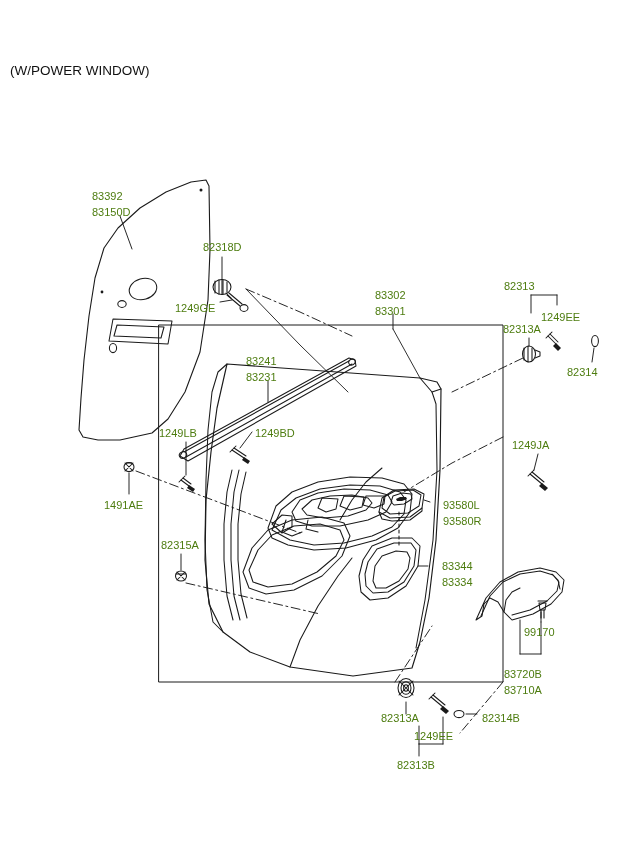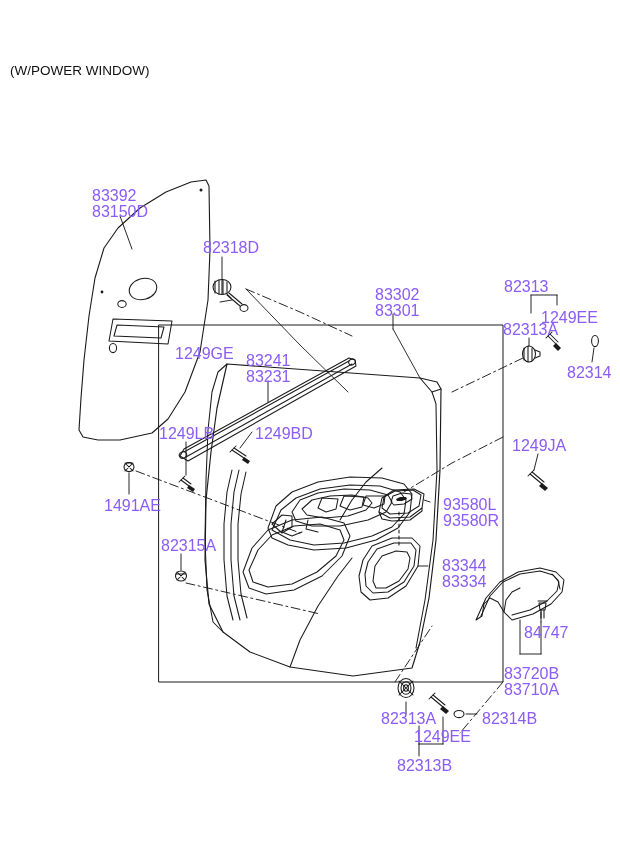--- a/index.html
+++ b/index.html
@@ -1,21 +1,21 @@
 <!DOCTYPE html>
 <html><head>
 <meta charset="utf-8">
 <style>
   html,body{margin:0;padding:0;background:#ffffff;}
   body{width:620px;height:848px;position:relative;overflow:hidden;
        font-family:"Liberation Sans","DejaVu Sans",sans-serif;color:#000;}
   #root{position:absolute;inset:0;}
   svg.layer{position:absolute;left:0;top:0;width:620px;height:848px;overflow:visible;}
-  .lbl{position:absolute;font-size:16px;line-height:15.5px;letter-spacing:0px;
-       white-space:pre;color:#8b5cf6;}
+  .lbl{position:absolute;font-size:11px;line-height:15.5px;letter-spacing:0px;
+       white-space:pre;color:#4d7c0f;}
   .lbl.two{line-height:16px;}
   .hdr{position:absolute;font-size:13.5px;color:#111;white-space:pre;}
 </style>
 </head>
 <body>
 
 <div id="root">
 
   <div class="hdr" style="left:10px;top:63px;">(W/POWER WINDOW)</div>
 
@@ -247,21 +247,21 @@
 
     </g>
   </svg>
 
   <div>
 
     <div class="lbl two" style="left:92px;top:188px;"><span>83392</span><br><span>83150D</span></div>
 
     <div class="lbl" style="left:203px;top:240px;"><span>82318D</span></div>
 
-    <div class="lbl" style="left:175px;top:301px;margin-top:45px;"><span>1249GE</span></div>
+    <div class="lbl" style="left:175px;top:301px;"><span>1249GE</span></div>
 
     <div class="lbl two" style="left:375px;top:287px;"><span>83302</span><br><span>83301</span></div>
 
     <div class="lbl" style="left:504px;top:279px;"><span>82313</span></div>
 
     <div class="lbl" style="left:541px;top:310px;"><span>1249EE</span></div>
 
     <div class="lbl" style="left:503px;top:322px;"><span>82313A</span></div>
 
     <div class="lbl" style="left:567px;top:365px;text-align:right;"><span>82314</span></div>
@@ -275,21 +275,21 @@
     <div class="lbl" style="left:512px;top:438px;"><span>1249JA</span></div>
 
     <div class="lbl" style="left:104px;top:498px;"><span>1491AE</span></div>
 
     <div class="lbl two" style="left:443px;top:497px;"><span>93580L</span><br><span>93580R</span></div>
 
     <div class="lbl" style="left:161px;top:538px;"><span>82315A</span></div>
 
     <div class="lbl two" style="left:431px;top:558px;padding-left:11px;"><span>83344</span><br><span>83334</span></div>
 
-    <div class="lbl" style="left:524px;top:625px;"><span>84747</span></div>
+    <div class="lbl" style="left:524px;top:625px;"><span>99170</span></div>
 
     <div class="lbl two" style="left:504px;top:666px;"><span>83720B</span><br><span>83710A</span></div>
 
     <div class="lbl" style="left:381px;top:711px;"><span>82313A</span></div>
 
     <div class="lbl" style="left:482px;top:711px;"><span>82314B</span></div>
 
     <div class="lbl" style="left:414px;top:729px;"><span>1249EE</span></div>
 
     <div class="lbl" style="left:397px;top:758px;"><span>82313B</span></div>

